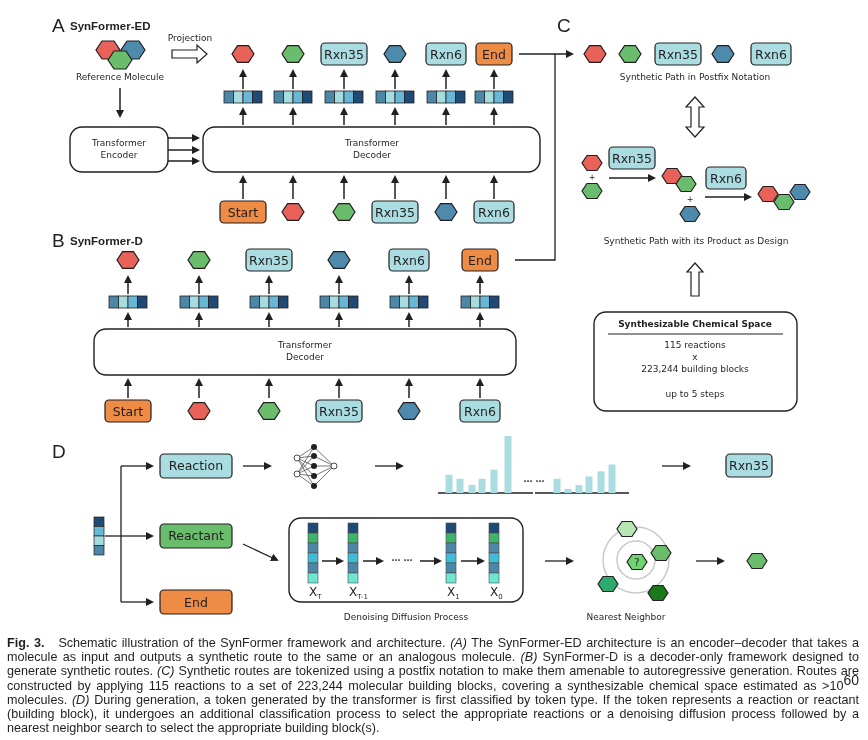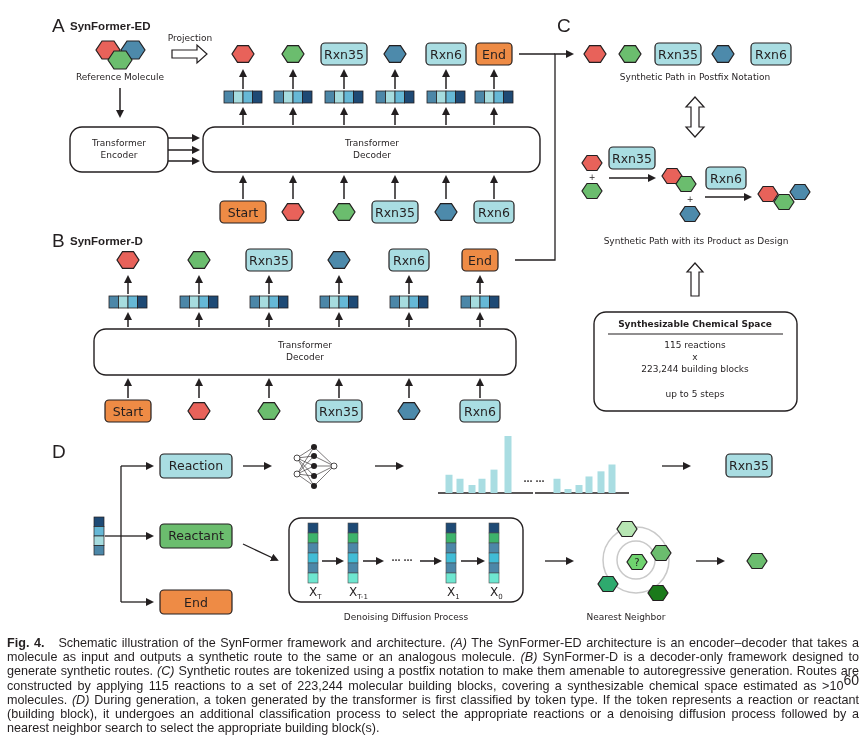--- a/index.html
+++ b/index.html
@@ -370,15 +370,15 @@
       </g>
     <text class="small" x="626" y="620" text-anchor="middle">Nearest Neighbor</text>
     <line x1="696" y1="561" x2="723" y2="561" stroke="#231f20" stroke-width="1.3" marker-end="url(#ah)"></line>
     <g id="d-result">
         <polygon points="767.0,561.0 762.0,568.5 752.0,568.5 747.0,561.0 752.0,553.5 762.0,553.5" fill="#6bbd6e" stroke="#231f20" stroke-width="1.2"></polygon>
       </g>
   </g>
 </svg>
 
 <div class="caption">
-  <b>Fig. 4.</b>&nbsp;&nbsp;
+  <b>Fig. 3.</b>&nbsp;&nbsp;
   <span>Schematic illustration of the SynFormer framework and architecture. </span><i>(A)</i><span> The SynFormer-ED architecture is an encoder–decoder that takes a molecule as input and outputs a synthetic route to the same or an analogous molecule. </span><i>(B)</i><span> SynFormer-D is a decoder-only framework designed to generate synthetic routes. </span><i>(C)</i><span> Synthetic routes are tokenized using a postfix notation to make them amenable to autoregressive generation. Routes are constructed by applying 115 reactions to a set of 223,244 molecular building blocks, covering a synthesizable chemical space estimated as &gt;10</span><sup>60</sup><span> molecules. </span><i>(D)</i><span> During generation, a token generated by the transformer is first classified by token type. If the token represents a reaction or reactant (building block), it undergoes an additional classification process to select the appropriate reactions or a denoising diffusion process followed by a nearest neighbor search to select the appropriate building block(s).</span>
 </div>
 
 </body></html>

